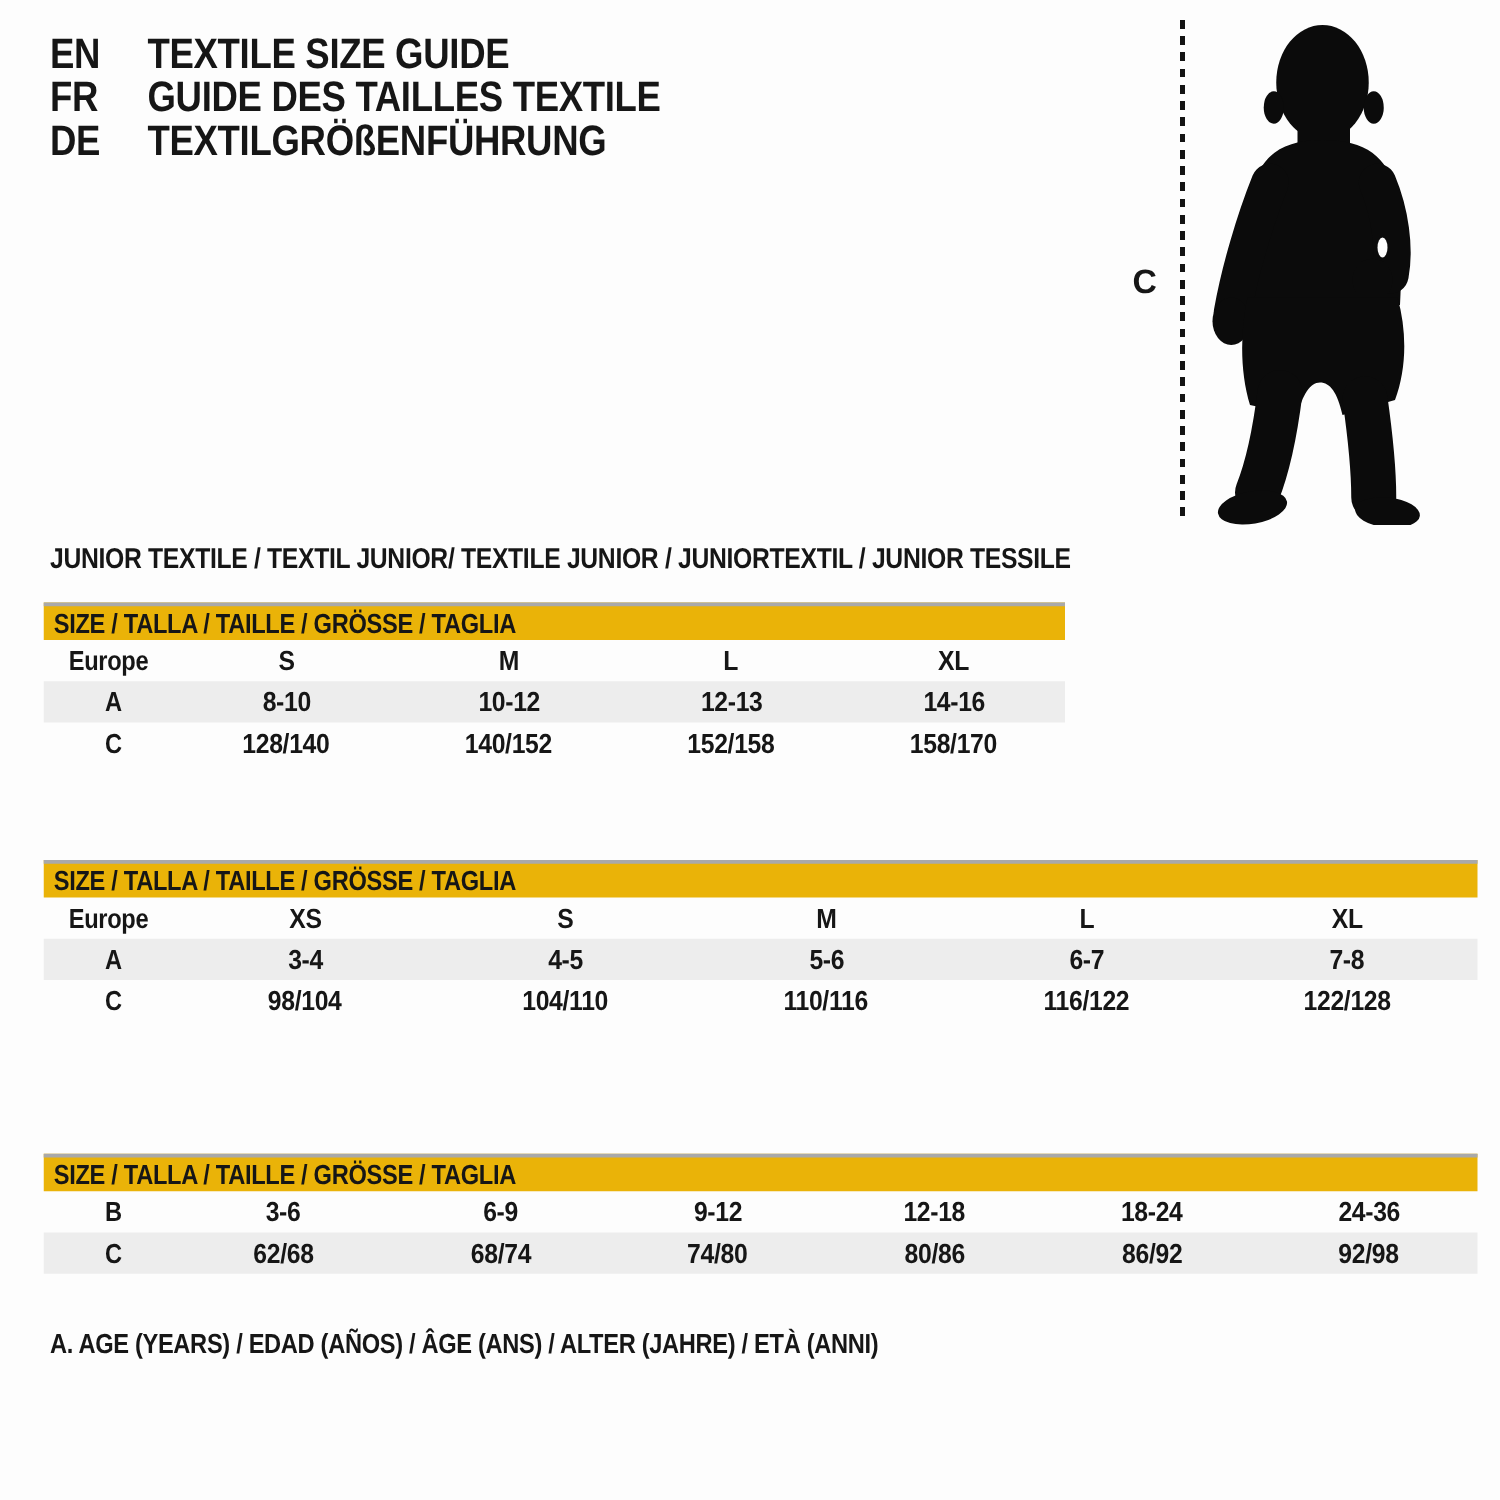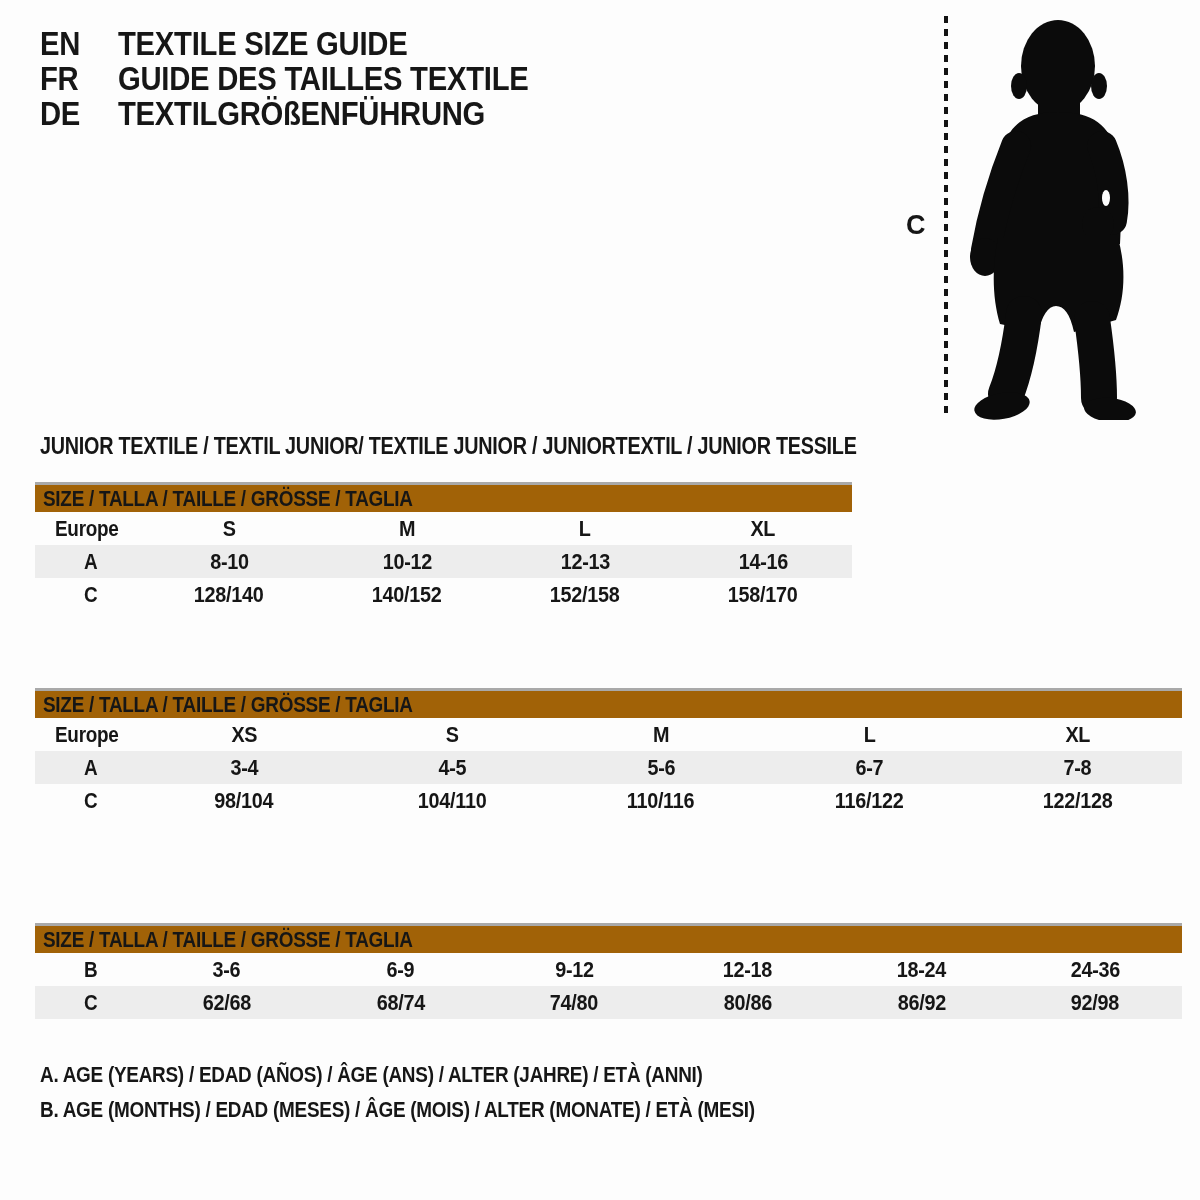--- a/index.html
+++ b/index.html
@@ -28,21 +28,21 @@
 
   
   .section-title { position:absolute; left:40px; font-size:23px; line-height:26px;text-align:right; }
   .sub { font-size:60%; vertical-align:-4px; }
 
   
   .table { position:absolute; left:35px; font-size:22px; }
   .w-narrow { width:817px; }
   .w-wide { width:1147px; }
   .bar {
-    height:30px; box-sizing:border-box; background:#a16207; border-top:3px solid #a9a9a9;
+    height:30px; box-sizing:border-box; background:#eab308; border-top:3px solid #a9a9a9;
     display:flex; align-items:center; padding-left:8px; font-size:22px;
   }
   .trow { display:grid; height:33px; align-items:center; }
   .cols4 { grid-template-columns:105px repeat(4,1fr); }
   .cols5 { grid-template-columns:105px repeat(5,1fr); }
   .cols6 { grid-template-columns:105px repeat(6,1fr); }
   .cell { text-align:center; }
   .lbl  { text-align:center; padding-left:8px; }
   .shaded { background:#ededed; }
 
@@ -173,18 +173,15 @@
       <span class="cell"><span class="cxc">80/86</span></span>
       <span class="cell"><span class="cxc">86/92</span></span>
       <span class="cell"><span class="cxc">92/98</span></span>
     </div>
   </div>
 
   <div class="legend">
     <div class="legend-line">
         <span class="cx">A. AGE (YEARS) / EDAD (AÑOS) / ÂGE (ANS) / ALTER (JAHRE) / ETÀ (ANNI)</span>
       </div>
-    <div class="legend-line">
-        <span class="cx">B. AGE (MONTHS) / EDAD (MESES) / ÂGE (MOIS) / ALTER (MONATE) / ETÀ (MESI)</span>
-      </div>
   </div>
 
 </div>
 
 </body></html>

